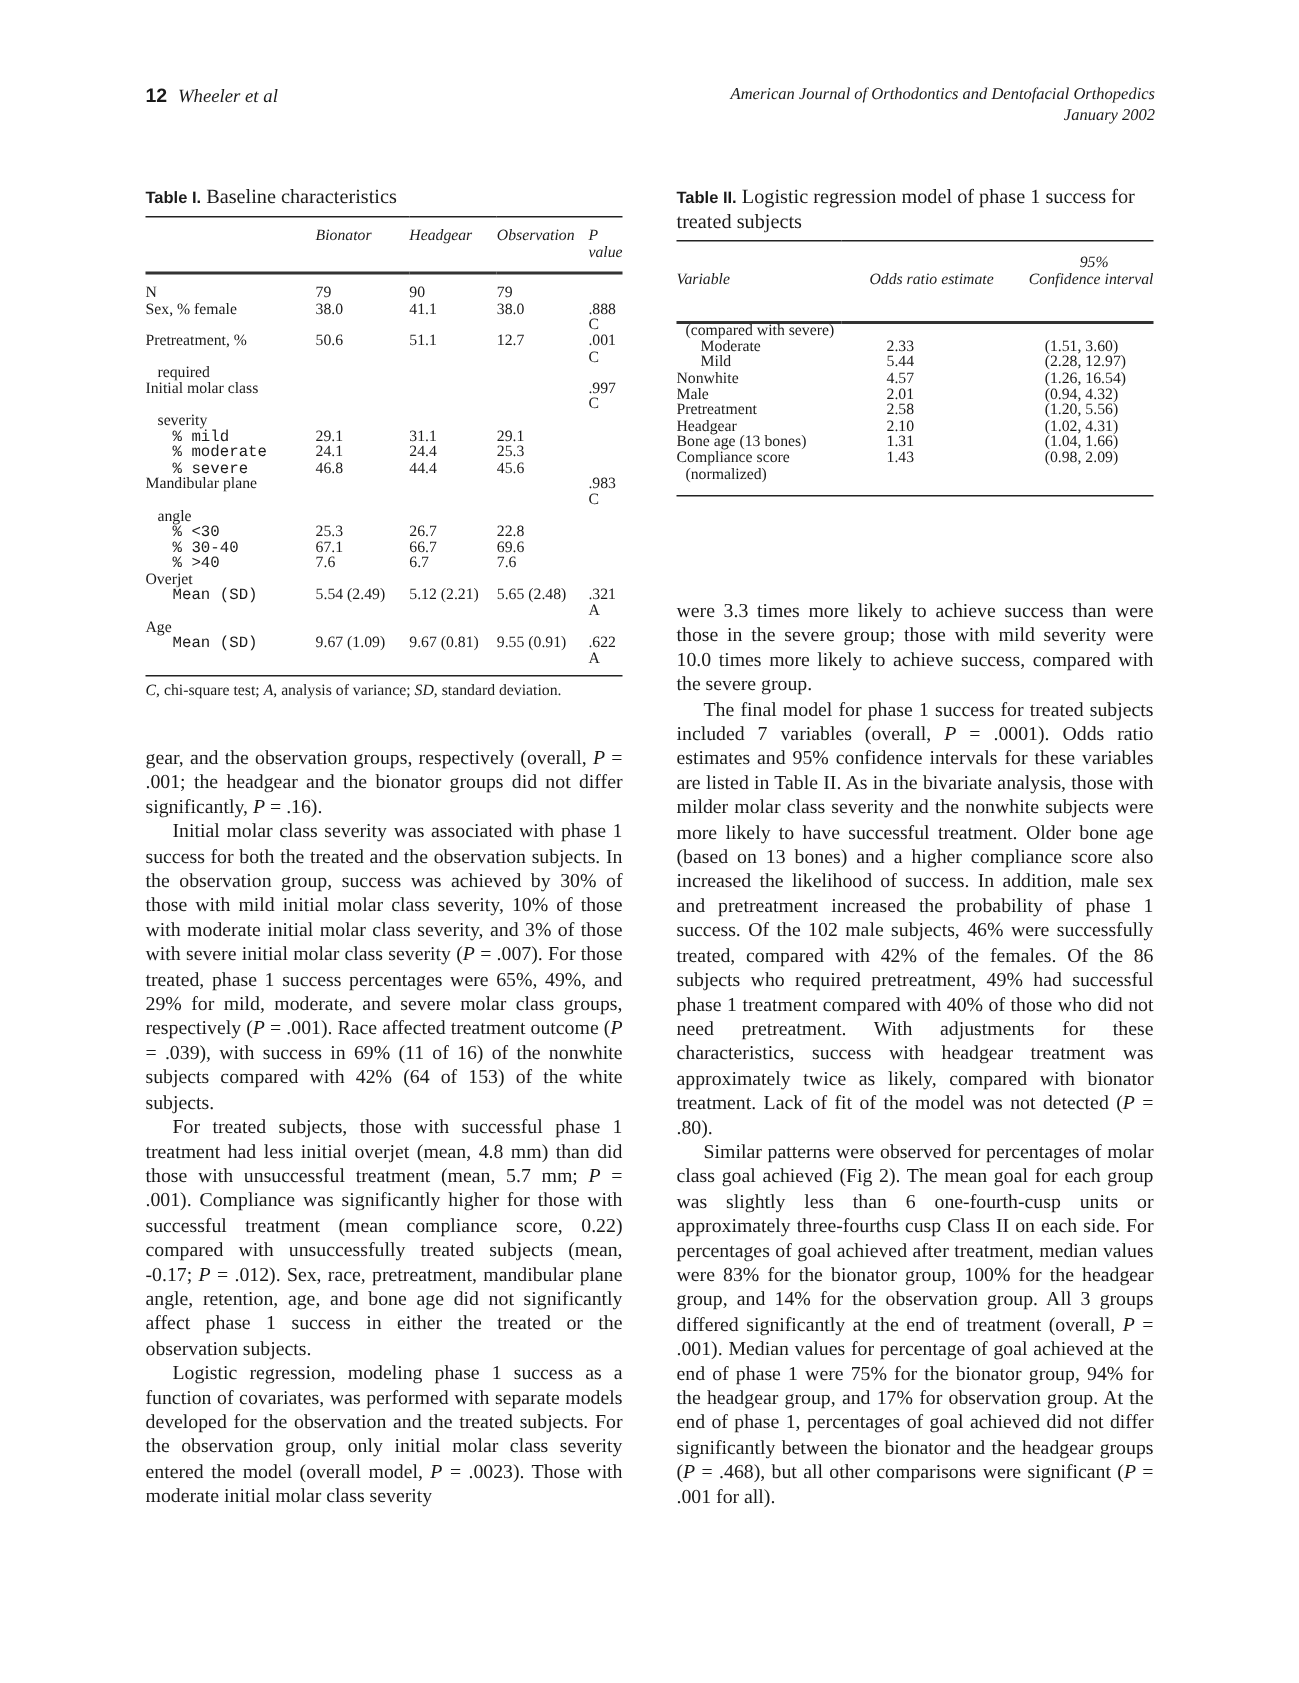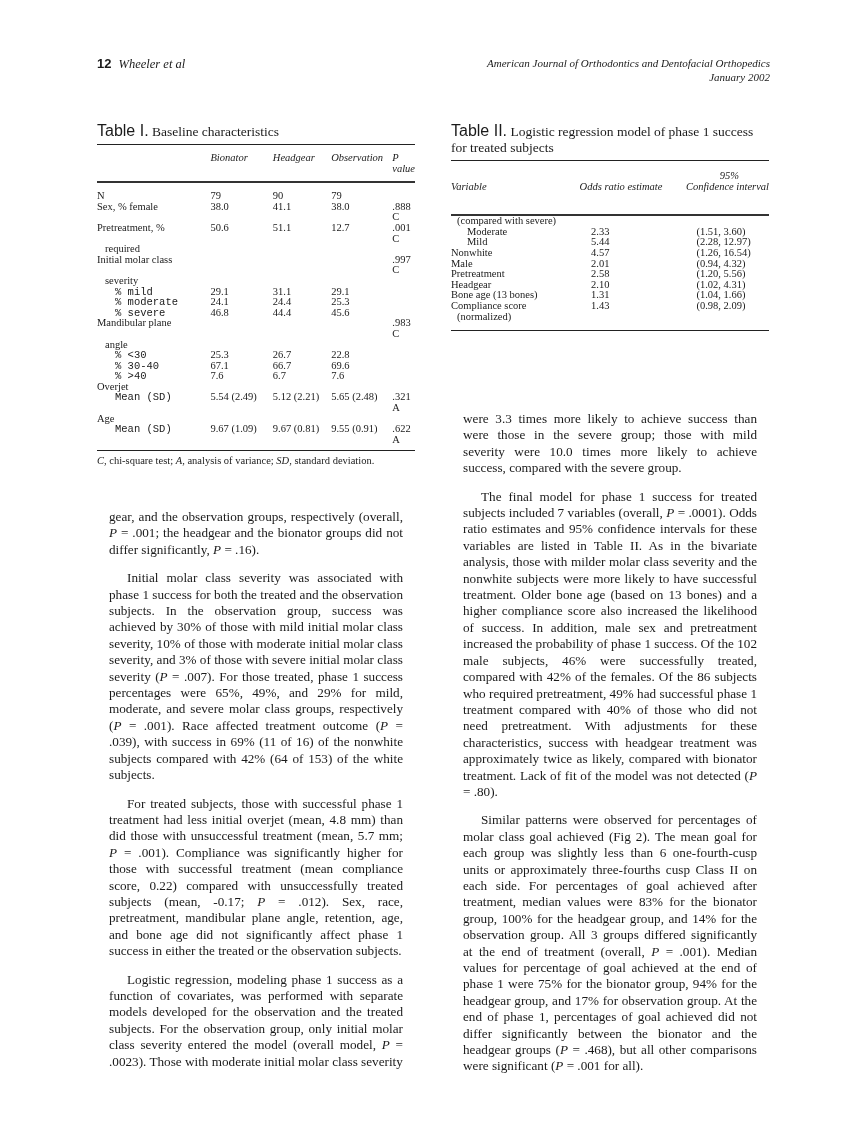--- a/index.html
+++ b/index.html
@@ -9,21 +9,21 @@
   .rh-left { position: absolute; left: 0; top: 0; font-size: 12.5px; }
   .rh-left .pg { font-family: "Liberation Sans", sans-serif; font-weight: bold; font-size: 13px; margin-right: 4px; }
   .rh-left .auth { font-style: italic; }
   .rh-right { position: absolute; right: 0; top: 0; text-align: right; font-style: italic; font-size: 11px; line-height: 14px; }
 
   .col { position: absolute; width: 318px; }
   .col-left { left: 97px; }
   .col-right { left: 451px; }
 
   .tbl-caption { font-size: 13.5px; line-height: 16px; }
-  .tbl-caption .lbl { font-family: "Liberation Sans", sans-serif; font-weight: normal; font-size: 16px; }
+  .tbl-caption .lbl { font-family: "Liberation Sans", sans-serif; font-weight: bold; font-size: 11px; }
 
   table.data { border-collapse: collapse; width: 100%; font-size: 10.5px; }
   table.data td, table.data th { padding: 0; line-height: 10.6px; vertical-align: top; font-weight: normal; }
   .rule-thin { border-top: 1px solid #222; }
   .rule-thick { border-top: 2px solid #333; }
 
   
   #t1 { top: 123px; }
   #t1 table.data { margin-top: 4px; }
   #t1 th { font-style: italic; text-align: left; padding-top: 8px; padding-bottom: 7px; }
@@ -47,21 +47,21 @@
   #t2 th.o { text-align: right; vertical-align: bottom; padding-right: 6px; }
   #t2 th.ci { text-align: right; vertical-align: bottom; }
   #t2 td.n { text-align: left; padding-left: 30px; }
   #t2 td.c { text-align: left; padding-left: 28px; }
   #t2 td.ind1 { padding-left: 6px; }
   #t2 td.ind2 { padding-left: 16px; }
   #t2 tr.first td { padding-top: 9px; }
   #t2 tr.last td { padding-bottom: 8px; }
 
   .body-text { font-size: 13.2px; line-height: 16.4px; text-align: justify; }
-  .body-text p { margin: 12px; text-indent: 18px; }
+  .body-text p { margin: 0; text-indent: 18px; }
   .body-text p.noindent { text-indent: 0; }
   .body-text i { font-style: italic; }
 
   #left-body { top: 497px; }
   #right-body { top: 399px; }
 </style>
 </head>
 <body>
 
 <div class="running-head">

